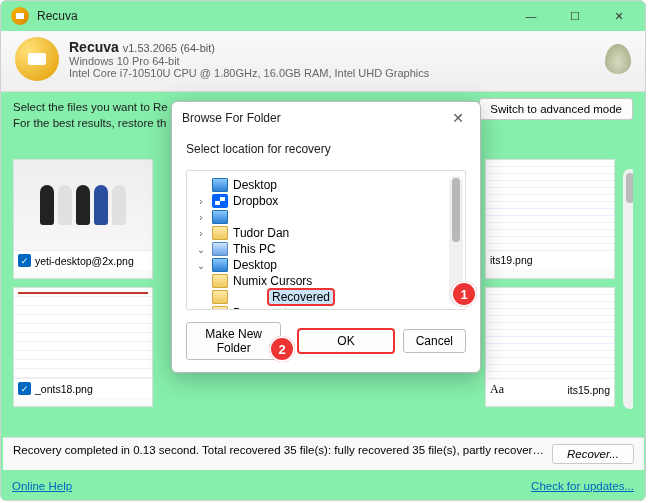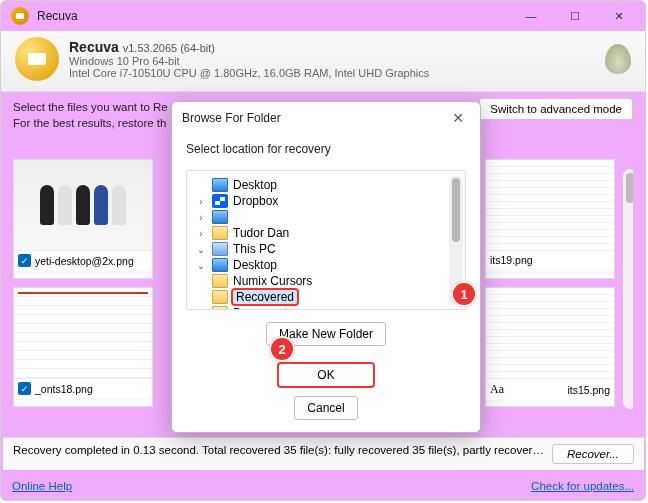--- a/index.html
+++ b/index.html
@@ -1,18 +1,18 @@
 <!DOCTYPE html>
 <html><head>
 <meta charset="utf-8">
 <style>
 * { box-sizing: border-box; margin: 0; padding: 0; font-family: "Segoe UI", Tahoma, sans-serif; }
 body { background: #fff; width: 648px; height: 503px; overflow: hidden; position: relative; }
 
-.window { border: 1px solid #d0d0d0; border-radius: 6px; width: 646px; height: 501px; position: relative; background: #f0abfc; }
+.window { border: 1px solid #d0d0d0; border-radius: 6px; width: 646px; height: 501px; position: relative; background: #86efac; }
 
 .titlebar { height: 30px; display: flex; align-items: center; padding: 0 4px 0 10px; }
 .titlebar .app-icon { width: 18px; height: 18px; background: linear-gradient(135deg,#f7b500,#d88800); border-radius: 50%; margin-right: 8px; position: relative; }
 .titlebar .app-icon::after { content:""; position:absolute; width:8px; height:6px; background:#fff; top:6px; left:5px; border-radius:1px; }
 .titlebar .title { font-size: 12px; color: #222; }
 .winbtns { margin-left: auto; display: flex; }
 .winbtn { width: 44px; height: 28px; display:flex; align-items:center; justify-content:center; color:#333; font-size:11px; }
 
 .header { display:flex; align-items:center; padding: 6px 14px 10px 14px; background: linear-gradient(#f9f9f9,#efefef); border-bottom:1px solid #ddd; }
 .header .big-icon { width:44px; height:44px; background: radial-gradient(circle at 30% 30%, #ffe27a, #e29b00); border-radius:50%; margin-right:10px; position:relative; }
@@ -58,26 +58,26 @@
 .tree { border:1px solid #ddd; border-radius:2px; padding:6px 4px 6px 8px; height:140px; overflow:hidden; position:relative; }
 .tree .row { display:flex; align-items:center; gap:5px; font-size:12px; padding:1px 0; white-space:nowrap; }
 .tree .exp { width:12px; color:#666; font-size:10px; text-align:center; }
 .tree .ico { width:16px; height:14px; display:inline-block; }
 .fold { background:linear-gradient(#ffe9a8,#f0c95c); border-radius:1px; border:1px solid #d4a93e; }
 .fold.blue { background:linear-gradient(#8ec7ff,#2a7fd4); border-color:#1f6fba; }
 .monitor { background:linear-gradient(#cbe3ff,#6aa5e4); border:1px solid #5a8bc0; border-radius:1px; }
 .dropbox { background:#0062ff; border-radius:2px; position:relative; }
 .dropbox::after { content:""; position:absolute; inset:3px; background:conic-gradient(#fff 0 25%, transparent 0 50%, #fff 0 75%, transparent 0); }
 .tree .lbl { }
-.tree .sel { background:#cce4f7; outline:1px dotted #333; padding:0 2px; }
+.tree .sel { background:#cce4f7; outline:1px dotted #333; padding:0 2px;margin-left:36px; }
 .tree .highlight-red { outline:2px solid #e33; border-radius:2px; padding:0 3px; }
 .tree-scroll { position:absolute; right:2px; top:4px; bottom:4px; width:14px; background:#f0f0f0; border-radius:7px; }
 .tree-scroll .bar { width:8px; height:64px; background:#b8b8b8; border-radius:4px; margin:3px auto 0; }
 
-.dlg-btns { display:flex; gap:8px; margin-top:12px; align-items:center;flex-direction:column; }
+.dlg-btns { display:flex; gap:8px; margin-top:12px; align-items:center; }
 .dlg-btn { border:1px solid #bdbdbd; background:#fdfdfd; border-radius:3px; font-size:12px; padding:4px 12px; }
 .dlg-btn.ok { border:2px solid #e33; border-radius:4px; padding:4px 38px; }
 
 .badge { position:absolute; width:26px; height:26px; background:#e33; border-radius:50%; color:#fff; font-weight:bold; display:flex; align-items:center; justify-content:center; font-size:13px; box-shadow:0 0 0 2px #fff inset; z-index:30; }
 .badge.b1 { left:450px; top:280px; }
 .badge.b2 { left:268px; top:335px; }
 
 .ind0{padding-left:2px;} .ind1{padding-left:20px;} .ind2{padding-left:38px;}
 </style>
 </head>

